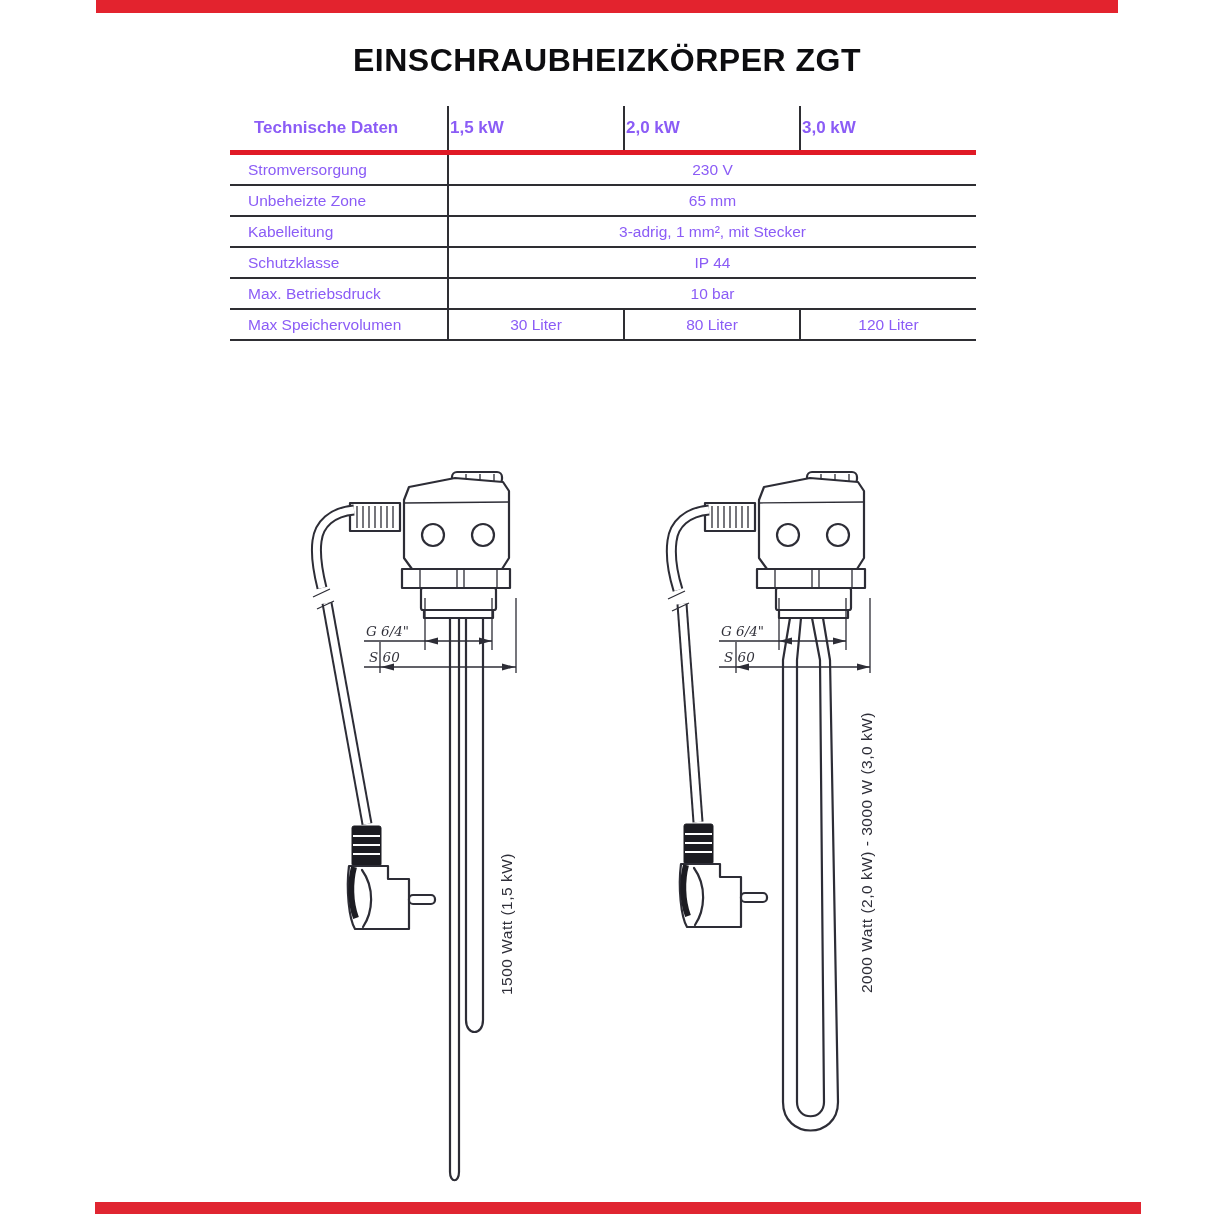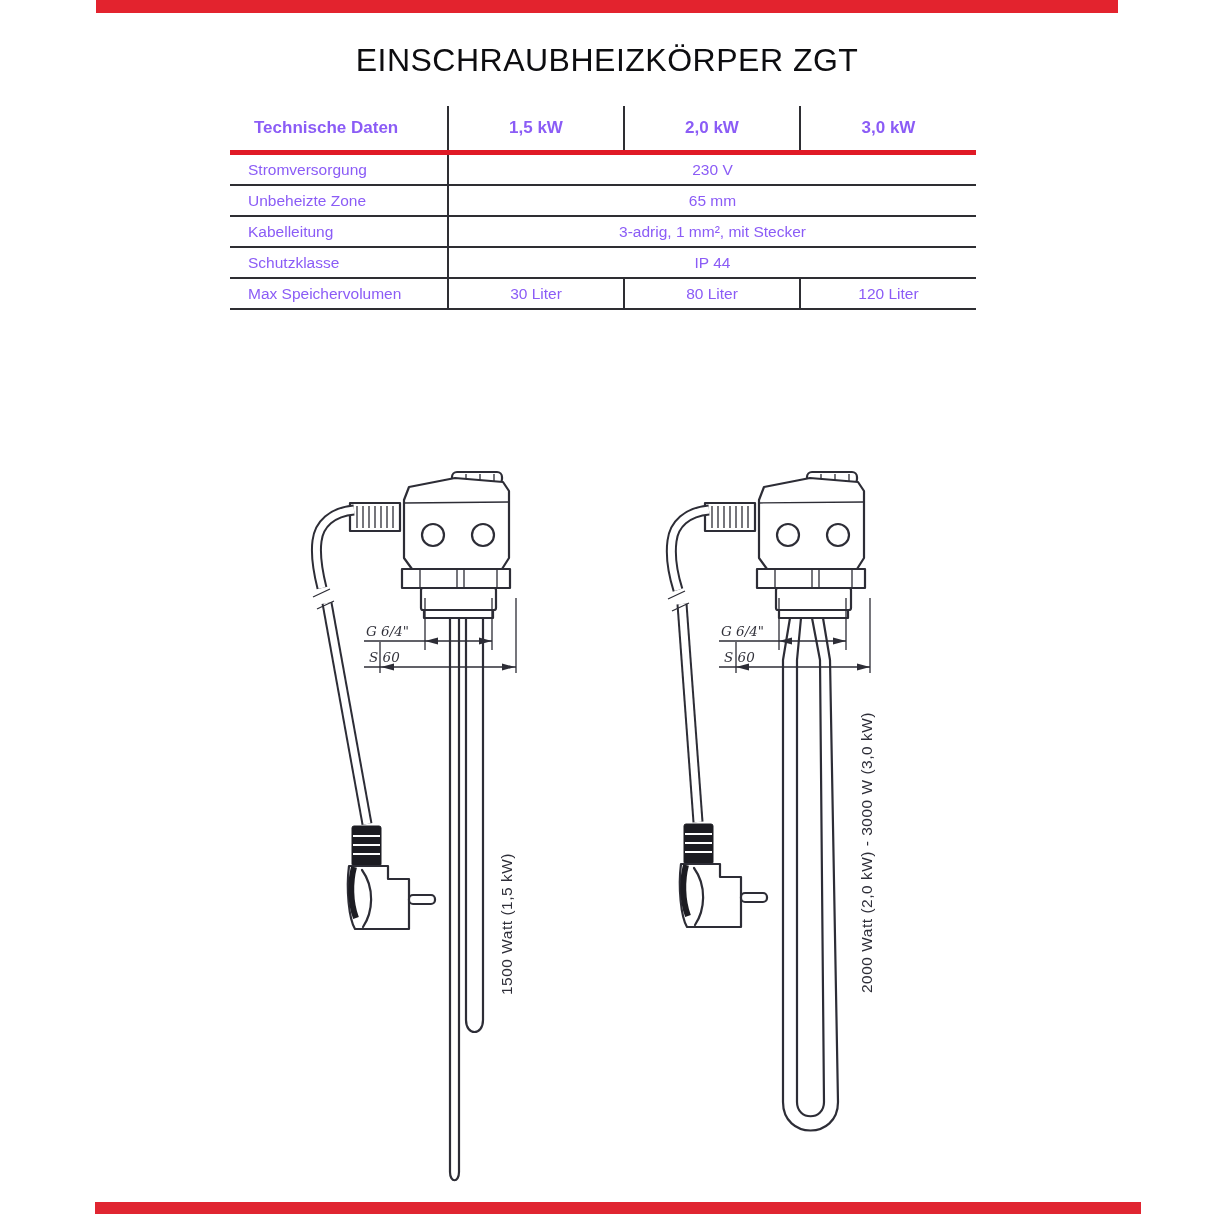--- a/index.html
+++ b/index.html
@@ -4,32 +4,32 @@
 <style>
   html,body{margin:0;padding:0;}
   body{
     width:1214px;height:1214px;position:relative;background:#ffffff;
     font-family:"Liberation Sans", sans-serif;overflow:hidden;color:#17171a;
   }
   .bar-top{position:absolute;left:96px;top:0;width:1022px;height:13px;background:#e3232e;}
   .bar-bottom{position:absolute;left:95px;top:1202px;width:1046px;height:12px;background:#e02531;}
   .title{
     position:absolute;left:0;top:42px;width:100%;text-align:center;
-    font-size:32px;font-weight:normal;letter-spacing:.5px;color:#0d0d10;
+    font-size:32px;font-weight:bold;letter-spacing:.5px;color:#0d0d10;
   }
   table.spec{
     position:absolute;left:230px;top:106px;width:746px;
     border-collapse:collapse;table-layout:fixed;color:#8b5cf6;
   }
   table.spec th{
     font-size:17px;font-weight:bold;height:42px;vertical-align:middle;
     border-bottom:5px solid #e01a26;
   }
   table.spec th.lab{text-align:left;padding-left:24px;}
-  table.spec th.val{text-align:center;border-left:2px solid #2e2e33;}
+  table.spec th.val{text-align:left;border-left:2px solid #2e2e33;}
   table.spec td{
     height:29px;font-size:15.5px;vertical-align:middle;
     border-bottom:2px solid #2e2e33;padding:0;
   }
   table.spec td.lab{text-align:left;padding-left:18px;}
   table.spec td.val{text-align:center;border-left:2px solid #2e2e33;}
   svg{position:absolute;overflow:visible;}
   .ln{stroke:#2d2d36;fill:none;stroke-width:2.2;stroke-linejoin:round;stroke-linecap:round;}
   .lnw{stroke:#2d2d36;fill:#ffffff;stroke-width:2.2;stroke-linejoin:round;}
   .thin{stroke:#2d2d36;fill:none;stroke-width:1.3;}
@@ -72,20 +72,24 @@
       <td class="lab">Unbeheizte Zone</td>
       <td class="val" colspan="3">65 mm</td>
     </tr>
     <tr>
       <td class="lab">Kabelleitung</td>
       <td class="val" colspan="3">3-adrig, 1 mm², mit Stecker</td>
     </tr>
     <tr>
       <td class="lab">Schutzklasse</td>
       <td class="val" colspan="3">IP 44</td>
+    </tr>
+    <tr>
+      <td class="lab">Max. Betriebsdruck</td>
+      <td class="val" colspan="3">10 bar</td>
     </tr>
     <tr>
       <td class="lab">Max Speichervolumen</td>
       <td class="val">30 Liter</td>
       <td class="val">80 Liter</td>
       <td class="val">120 Liter</td>
     </tr>
   </tbody>
 </table>
 

